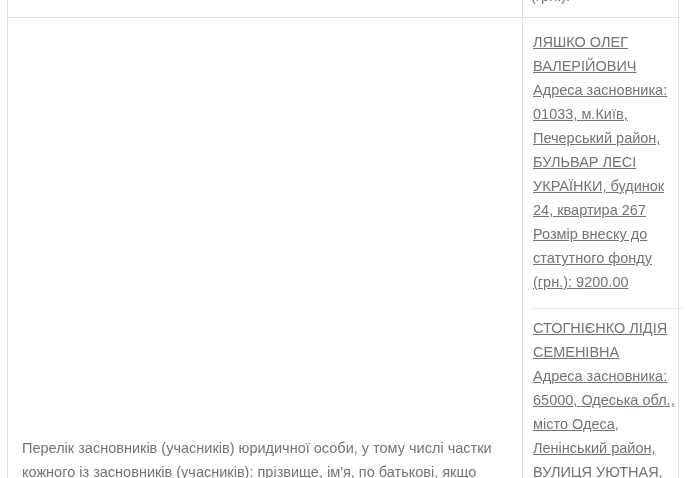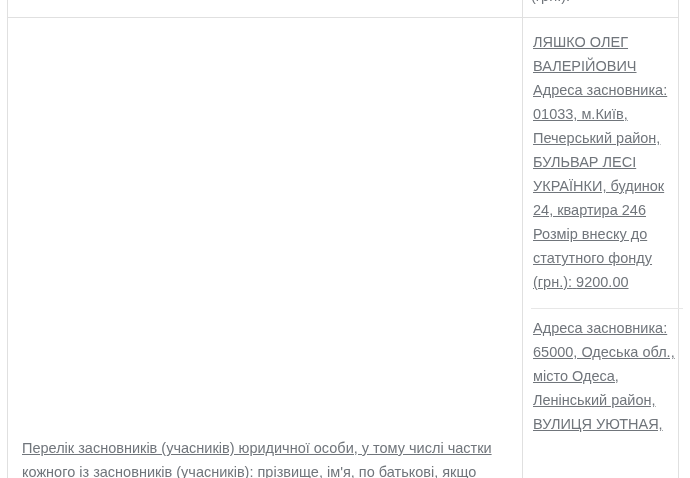--- a/index.html
+++ b/index.html
@@ -51,21 +51,20 @@
   .row-label {
     position: absolute;
     left: 22px;
     top: 436px;
     font-size: 14.5px;
     line-height: 24px;
   }
   .lbl-line {
     display: block;
     white-space: nowrap;
-    text-decoration: underline;
   }
 
   
   .founders-cell {
     position: absolute;
     left: 533px;
     top: 30px;
     width: 150px;
     font-size: 14.5px;
     line-height: 24px;
@@ -92,31 +91,32 @@
     <span class="lbl-line">Перелік засновників (учасників) юридичної особи, у тому числі частки</span>
     <span class="lbl-line">кожного із засновників (учасників): прізвище, ім'я, по батькові, якщо</span>
   </div>
 
   <div class="founders-cell">
 
     <div class="founder">
       <p class="f-name">ЛЯШКО ОЛЕГ ВАЛЕРІЙОВИЧ</p>
       <p class="f-addr">
         <span>Адреса засновника:</span>
-        <span>01033, м.Київ, Печерський район, БУЛЬВАР ЛЕСІ УКРАЇНКИ, будинок 24, квартира 246</span>
+        <span>01033, м.Київ, Печерський район, БУЛЬВАР ЛЕСІ УКРАЇНКИ, будинок 24, квартира 267</span>
       </p>
       <p class="f-contrib">
         <span>Розмір внеску до статутного фонду (грн.):</span>
         <span>9200.00</span>
       </p>
     </div>
 
     <div class="entry-divider"></div>
 
     <div class="founder">
+      <p class="f-name">СТОГНІЄНКО ЛІДІЯ СЕМЕНІВНА</p>
       <p class="f-addr">
         <span>Адреса засновника:</span>
         <span>65000, Одеська обл., місто Одеса, Ленінський район, ВУЛИЦЯ УЮТНАЯ,</span>
       </p>
     </div>
 
   </div>
 
 </div>
 

